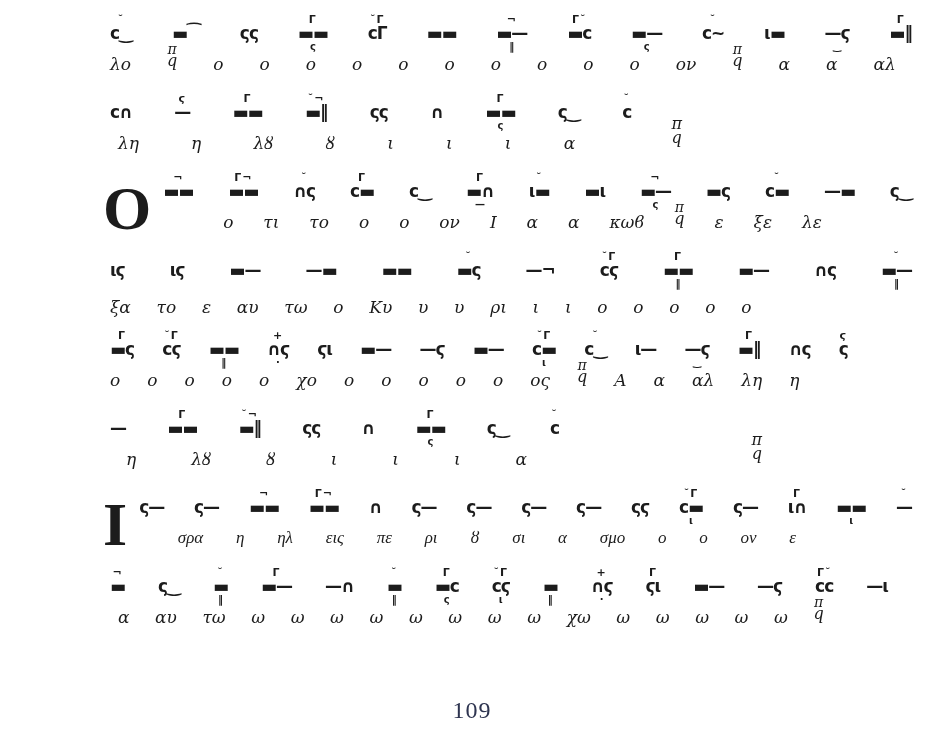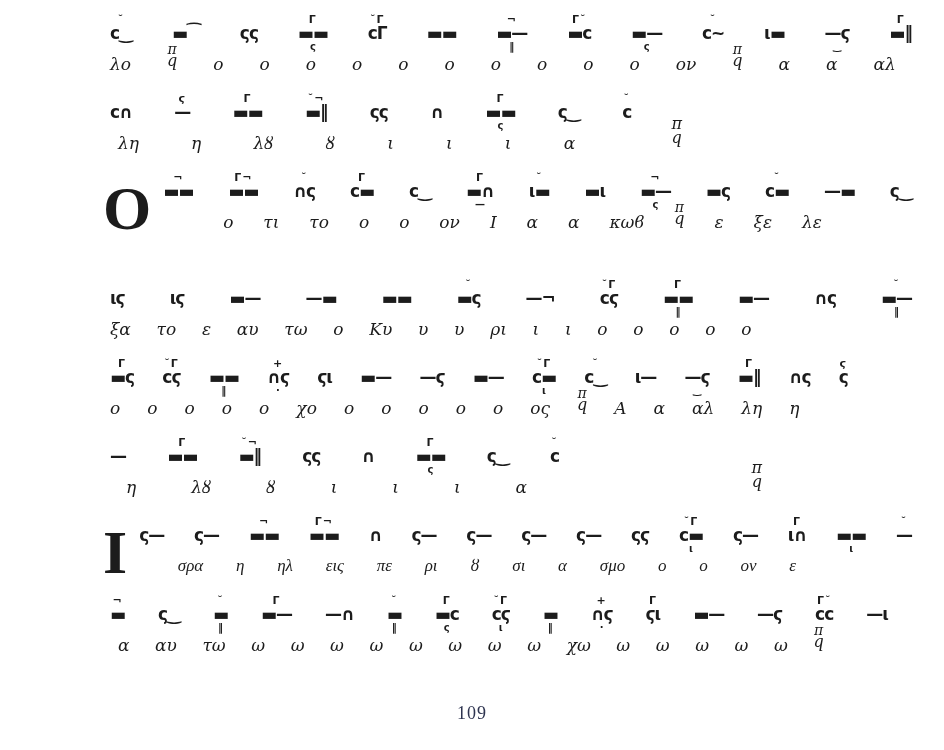--- a/index.html
+++ b/index.html
@@ -57,21 +57,21 @@
     line-height:0.85;
     font-style:italic;
     font-size:16px;
   }
   .page-number{
     position:absolute;
     left:0; right:0;
     bottom:26px;
     text-align:center;
     font-family:"Liberation Serif", serif;
-    font-size:18px;
+    font-size:24px;
     color:#2e3450;
     letter-spacing:1px;
   }
 </style>
 </head>
 <body>
 
 <div class="page">
   <div id="content">
       <div class="system">
@@ -321,21 +321,21 @@
               <div class="m-bot">q</div>
             </div>
             <div class="syl">ε</div>
             <div class="syl">ξε</div>
             <div class="syl">λε</div>
           </div>
         </div>
       </div>
       <div class="system">
         <div class="rows">
-          <div class="neumes" style="width: 100%; margin-top: 28px;">
+          <div class="neumes" style="width: 100%;">
             <div class="cluster">
               <div class="cl-top"></div>
               <div class="cl-mid">ιϛ</div>
               <div class="cl-bot"></div>
             </div>
             <div class="cluster">
               <div class="cl-top"></div>
               <div class="cl-mid">ιϛ</div>
               <div class="cl-bot"></div>
             </div>
@@ -383,21 +383,21 @@
               <div class="cl-top"></div>
               <div class="cl-mid">∩ς</div>
               <div class="cl-bot"></div>
             </div>
             <div class="cluster">
               <div class="cl-top">˘</div>
               <div class="cl-mid">▬—</div>
               <div class="cl-bot">‖</div>
             </div>
           </div>
-          <div class="lyrics" style="margin-left: 0%; width: 80%;">
+          <div class="lyrics" style="margin-left: 0%; width: 80%; align-items: flex-end;">
             <div class="syl">ξα</div>
             <div class="syl">το</div>
             <div class="syl">ε</div>
             <div class="syl">αυ</div>
             <div class="syl">τω</div>
             <div class="syl">ο</div>
             <div class="syl">Κυ</div>
             <div class="syl">υ</div>
             <div class="syl">υ</div>
             <div class="syl">ρι</div>

